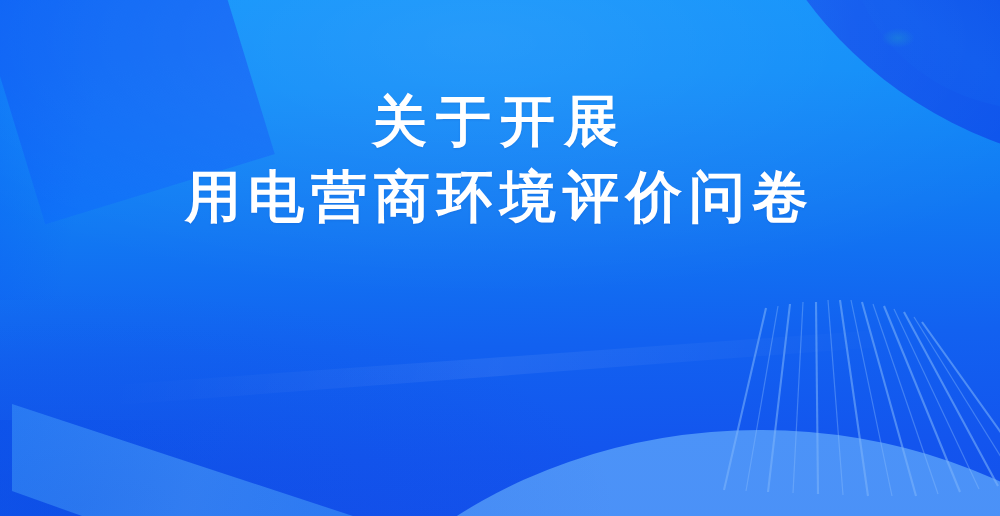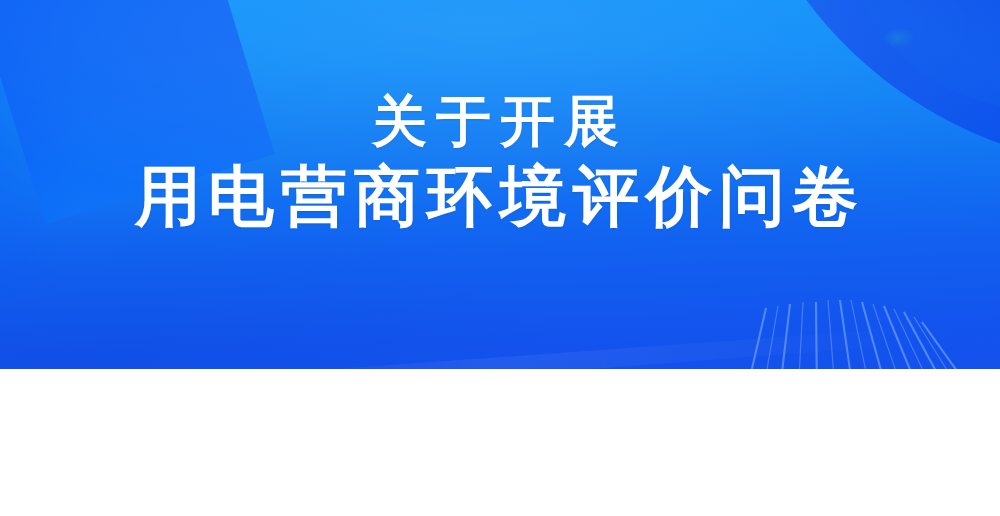--- a/index.html
+++ b/index.html
@@ -4,21 +4,21 @@
 <title>Banner</title>
 <style>
   html, body {
     margin: 0;
     padding: 0;
     background: #ffffff;
   }
   #banner {
     position: relative;
     width: 1000px;
-    height: 369px;
+    height: 516px;
     overflow: hidden;
     font-family: "Liberation Sans", "DejaVu Sans", sans-serif;
     
     background: linear-gradient(178deg, #0E92FB 0%, #0D8CF9 18%, #1179F3 42%, #1261F0 66%, #1355EE 86%, #1450EC 100%);
   }
   
   .deco { position: absolute; pointer-events: none; }
 
   
   #deco-tl-wedge {
@@ -106,21 +106,21 @@
   }
   .title-line {
     color: #ffffff;
     font-weight: bold;
     font-size: 55px;
     line-height: 75px;
     letter-spacing: 9px;
     white-space: nowrap;
     text-shadow: 0 1px 2px rgba(10,60,170,0.18);
   }
-  #title-line-2 { font-size: 66px; letter-spacing: 7px; }
+  #title-line-2 { font-size: 56px; letter-spacing: 7px; }
 </style>
 </head>
 <body>
 
 <div id="banner">
 
   <div class="deco" id="deco-tl-wedge"></div>
   <div class="deco" id="deco-left-sheen"></div>
   <div class="deco" id="deco-tr-blob"></div>
   <div class="deco" id="deco-tr-edge"></div>

